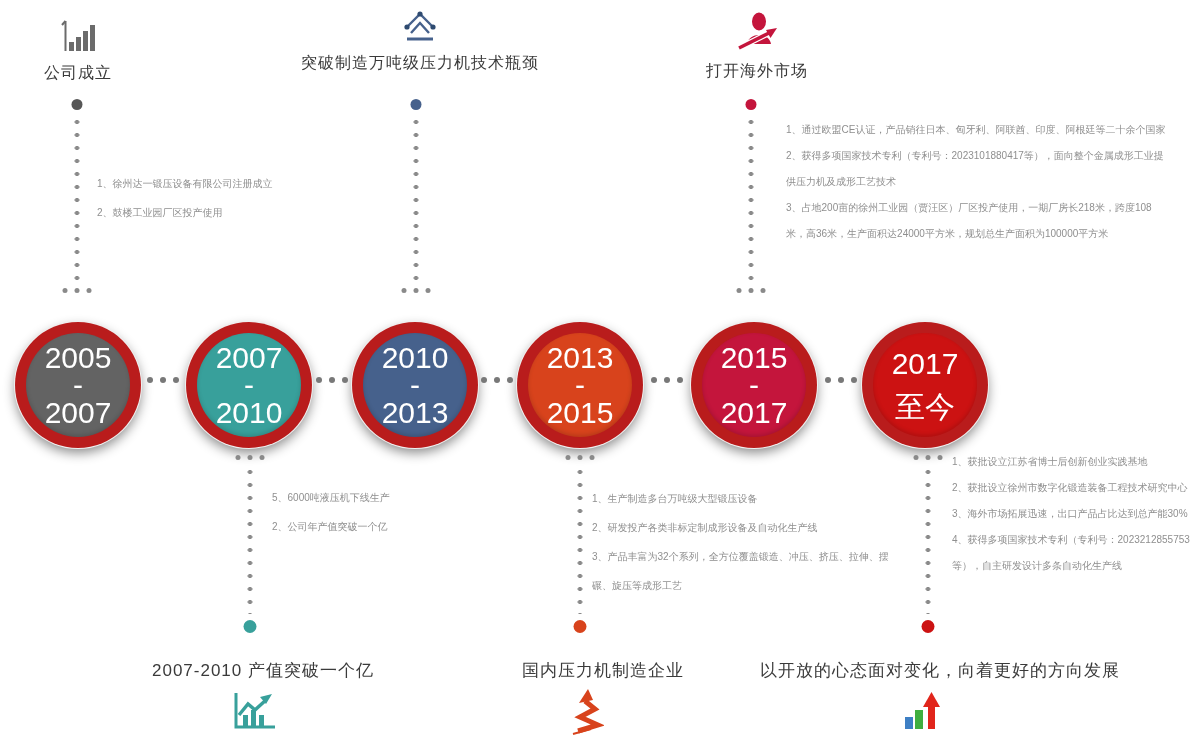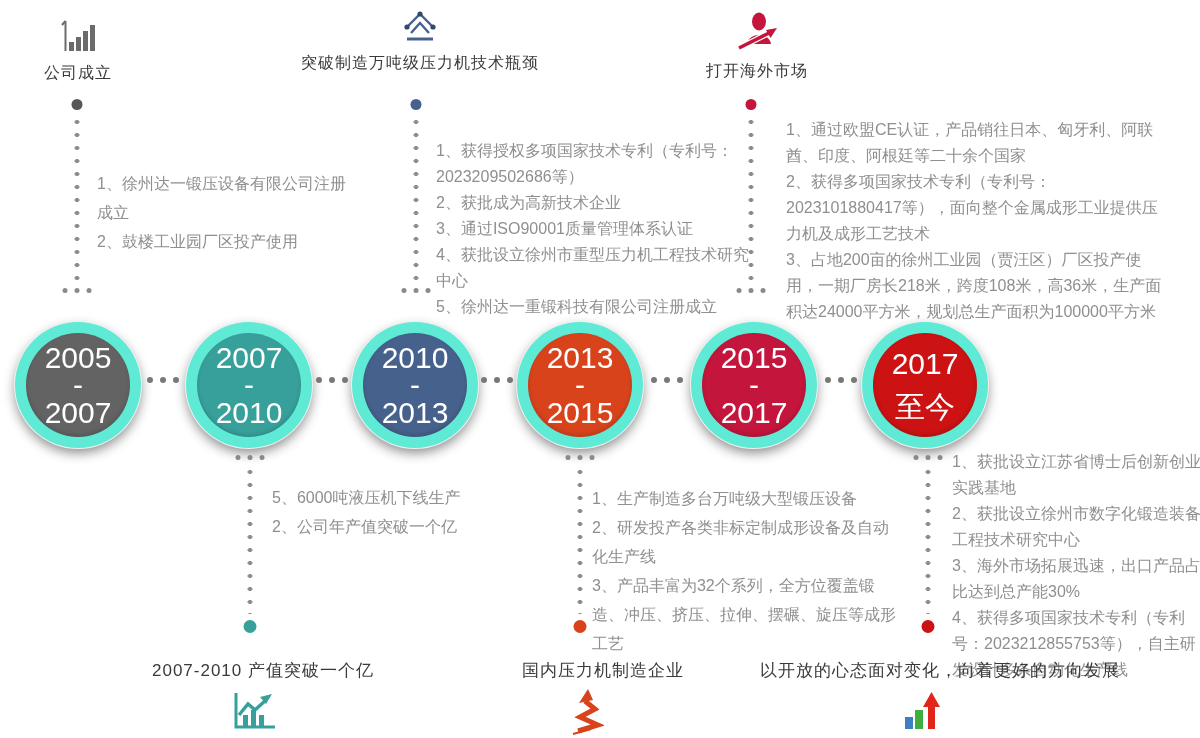--- a/index.html
+++ b/index.html
@@ -16,25 +16,25 @@
   .bigdot{width:11px;height:11px;border-radius:50%;display:block;}
   .bigdot.b13{width:13px;height:13px;}
   .vdots{width:5px;display:block;
     background-image:radial-gradient(circle at 50% 6px,#8a8a8a 2px,rgba(0,0,0,0) 2.4px);
     background-size:5px 13px;background-repeat:repeat-y;}
   .hdots{display:flex;gap:7px;align-items:center;}
   .hdots i{width:5px;height:5px;border-radius:50%;background:#8a8a8a;display:block;}
   .hdots.mid{position:absolute;transform:translate(-50%,-50%);}
   .hdots.mid i{width:6px;height:6px;background:#787878;}
   
-  .details{position:absolute;font-size:16px;color:#8f8f8f;line-height:26px;}
+  .details{position:absolute;font-size:10px;color:#8f8f8f;line-height:26px;}
   .details.lh29{line-height:29px;}
   
   .ring{position:absolute;top:385px;transform:translate(-50%,-50%);width:126px;height:126px;border-radius:50%;
-    background:#5eead4;display:flex;align-items:center;justify-content:center;
+    background:#b91c1c;display:flex;align-items:center;justify-content:center;
     box-shadow:0 0 0 1px #f0f0f0, 0 5px 12px rgba(0,0,0,0.45);}
   .disc{width:104px;height:104px;border-radius:50%;display:flex;align-items:center;justify-content:center;
     color:#ffffff;font-size:30px;line-height:0.92;text-align:center;white-space:pre-line;
     box-shadow:inset 0 -2px 4px rgba(0,0,0,0.15);}
   .disc.two{line-height:1.45;}
   
   .bms-label{position:absolute;transform:translateX(-50%);font-size:17px;color:#3a3a3a;white-space:nowrap;letter-spacing:1px;}
   .bms-icon{position:absolute;transform:translateX(-50%);}
 </style>
 </head>
@@ -113,27 +113,20 @@
         <i></i>
         <i></i>
       </span>
   </div>
 
   <div class="details lh29" style="left:97px;top:169px;width:260px;">
     <div>1、徐州达一锻压设备有限公司注册成立</div>
     <div>2、鼓楼工业园厂区投产使用</div>
   </div>
 
-  <div class="details" style="left:436px;top:138px;width:322px;">
-    <div>1、获得授权多项国家技术专利（专利号：2023209502686等）</div>
-    <div>2、获批成为高新技术企业</div>
-    <div>3、通过ISO90001质量管理体系认证</div>
-    <div>4、获批设立徐州市重型压力机工程技术研究中心</div>
-    <div>5、徐州达一重锻科技有限公司注册成立</div>
-  </div>
 
   <div class="details" style="left:786px;top:117px;width:380px;">
     <div>1、通过欧盟CE认证，产品销往日本、匈牙利、阿联酋、印度、阿根廷等二十余个国家</div>
     <div>2、获得多项国家技术专利（专利号：2023101880417等），面向整个金属成形工业提供压力机及成形工艺技术</div>
     <div>3、占地200亩的徐州工业园（贾汪区）厂区投产使用，一期厂房长218米，跨度108米，高36米，生产面积达24000平方米，规划总生产面积为100000平方米</div>
   </div>
 
   <div class="ring" style="left:78px;">
     <div class="disc" style="background:#636363">2005
 -

